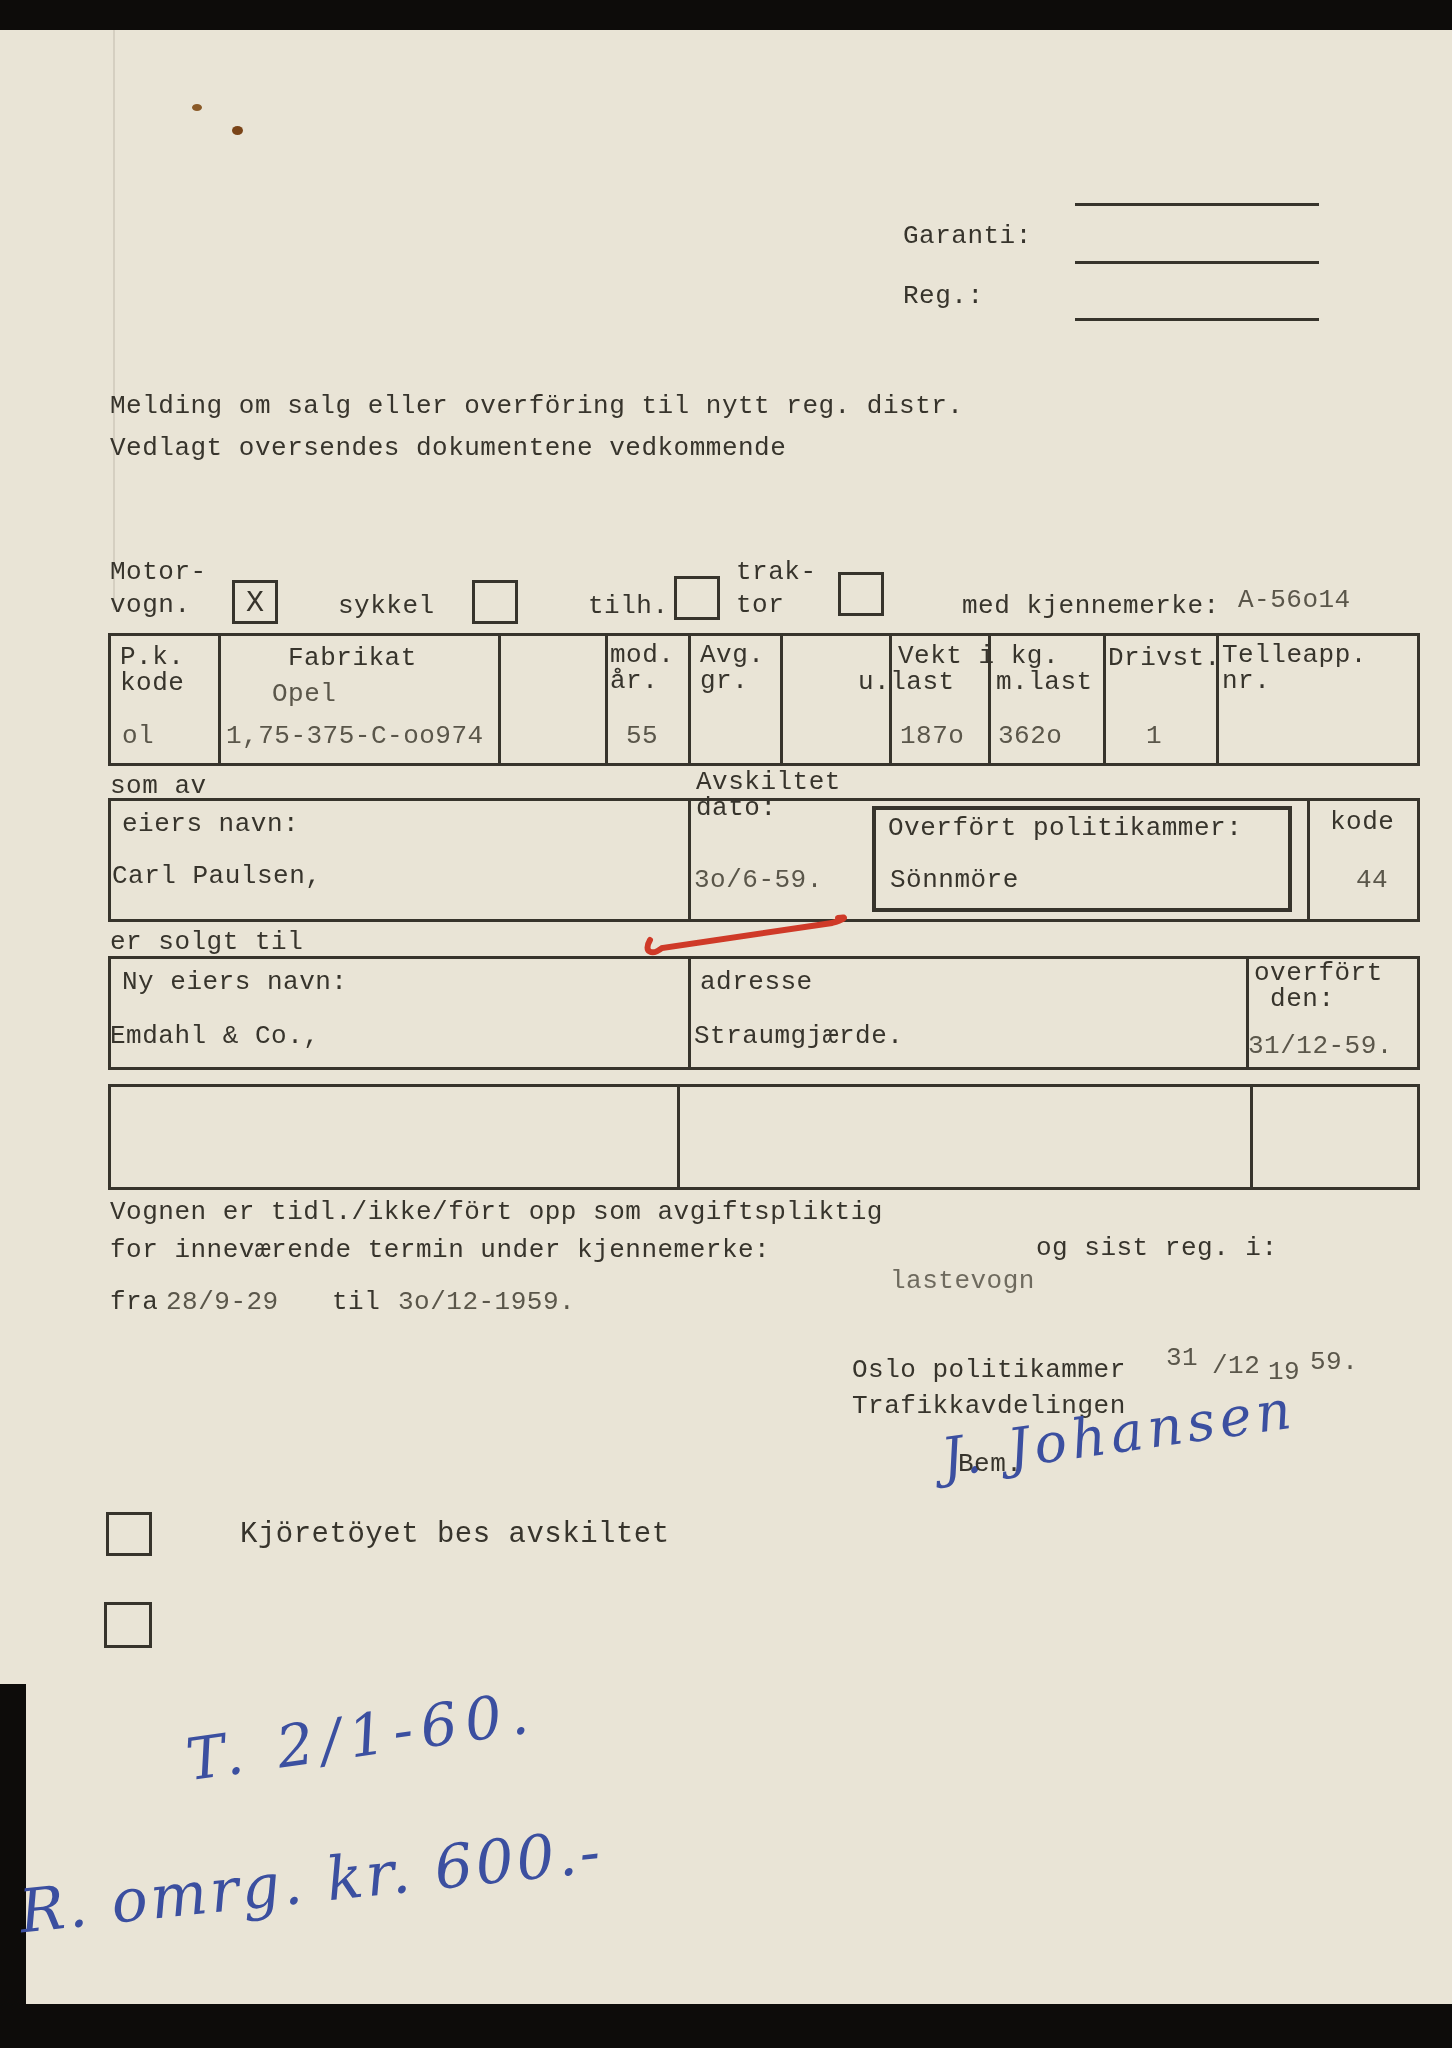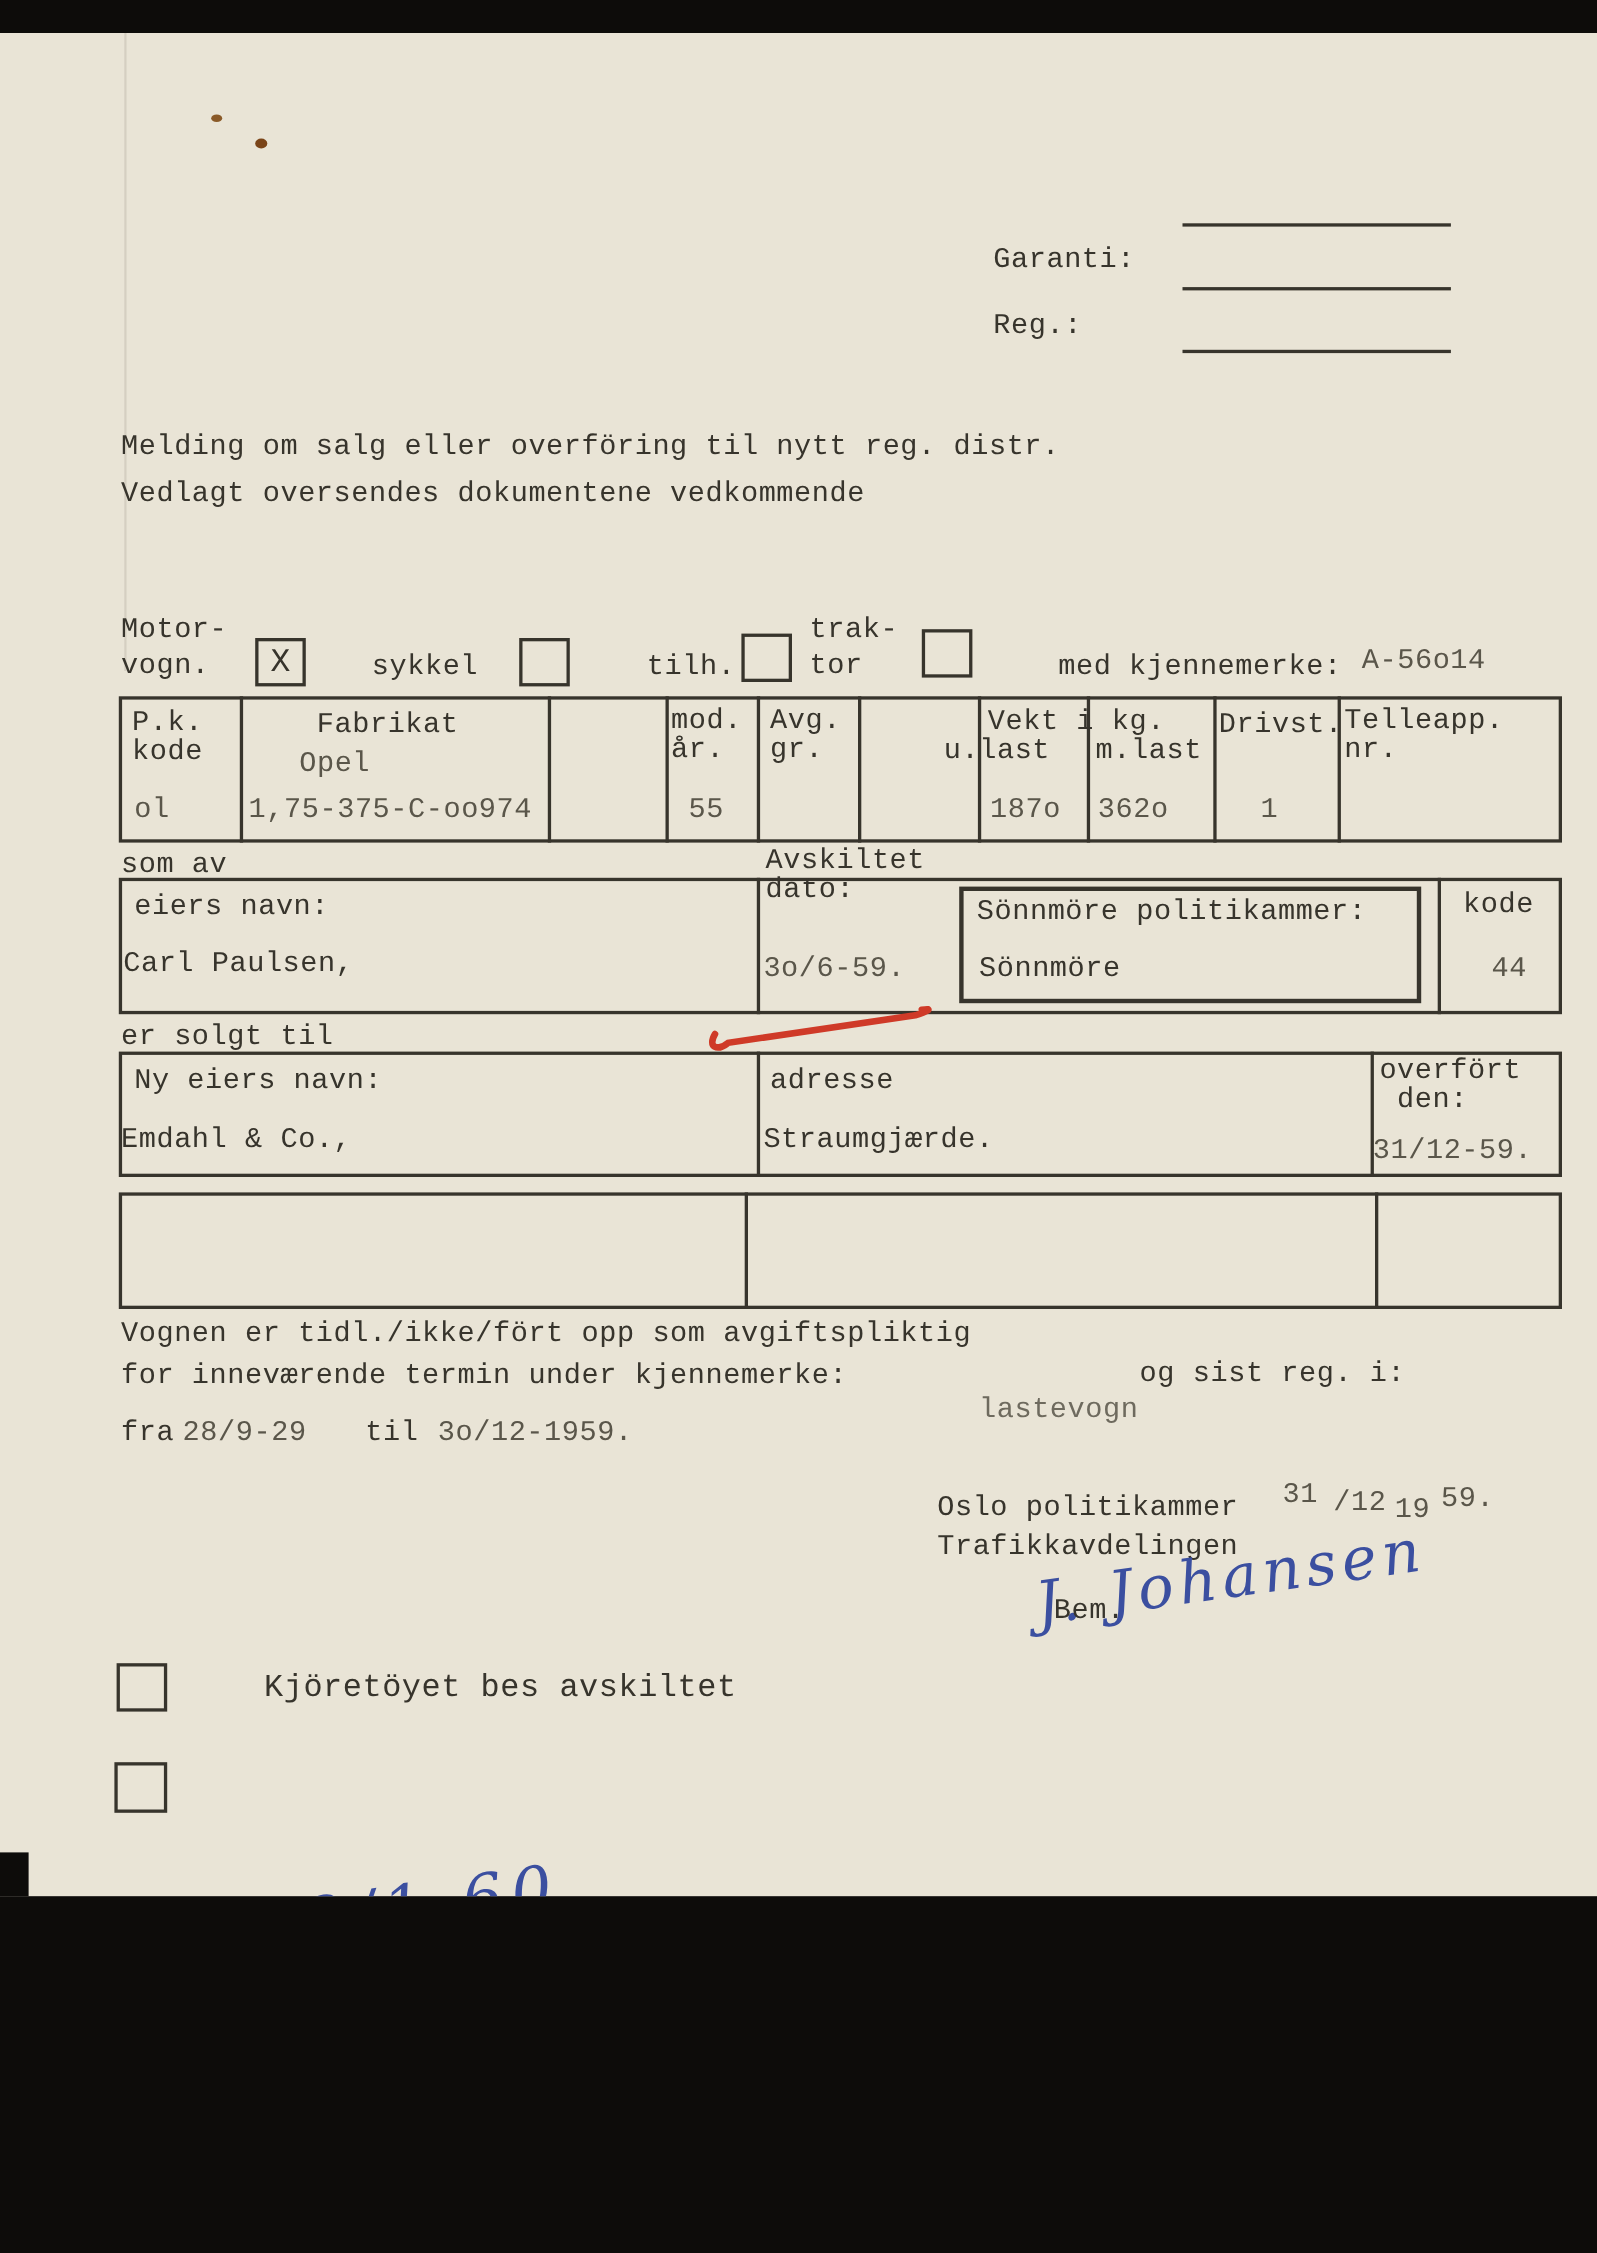--- a/index.html
+++ b/index.html
@@ -1,20 +1,20 @@
 <!DOCTYPE html>
 <html style="--paper: #e9e4d6; --ink: #37342c; --value-ink: #5a564a; --blue-ink: #3b4fa0; --red-ink: #cf3a28; --stamp-ink: #6e6a5e;"><head>
 <meta charset="utf-8">
 <style>
   :root{
     --paper:#e9e4d6; --ink:#37342c; --value-ink:#5a564a;
     --blue-ink:#3b4fa0; --red-ink:#cf3a28; --stamp-ink:#6e6a5e; --scan-bg:#0d0c0a;
   }
   html,body{margin:0;padding:0;background:var(--scan-bg);}
-  .page{position:relative;width:1452px;height:1724px;background:var(--paper);overflow:hidden;
+  .page{position:relative;width:1452px;height:2048px;background:var(--paper);overflow:hidden;
         font-family:"Liberation Mono","DejaVu Sans Mono",monospace;}
   .t{position:absolute;font-size:26px;line-height:1.28;color:var(--ink);white-space:pre;letter-spacing:.5px;}
   .tight{line-height:1.0;}
   .val{color:var(--value-ink);}
   .stamp{color:var(--stamp-ink);}
   .big{font-size:29px;}
   .hline{position:absolute;height:3px;background:var(--ink);}
   .vline{position:absolute;width:3px;background:var(--ink);}
   .boxr{position:absolute;border:3px solid var(--ink);box-sizing:border-box;}
   .cb{position:absolute;width:46px;height:44px;border:3px solid var(--ink);box-sizing:border-box;
@@ -98,21 +98,21 @@
   <div class="boxr" style="left:108px;top:798px;width:1312px;height:124px;"></div>
   <div class="vline" style="left:688px;top:798px;height:124px;"></div>
   <div class="vline" style="left:1307px;top:798px;height:124px;"></div>
   <div class="innerbox" style="left:872px;top:806px;width:420px;height:106px;"></div>
 
   <span class="t" style="left:122px;top:808px;">eiers navn:</span>
   <span class="t" style="left:112px;top:860px;">Carl Paulsen,</span>
   <span class="t tight" style="left:696px;top:769px;">Avskiltet
 dato:</span>
   <span class="t val" style="left:694px;top:864px;">3o/6-59.</span>
-  <span class="t" style="left:888px;top:812px;">Sönnmöre politikammer:</span>
+  <span class="t" style="left:888px;top:812px;">Overfört politikammer:</span>
   <span class="t" style="left:890px;top:864px;">Sönnmöre</span>
   <span class="t" style="left:1330px;top:806px;">kode</span>
   <span class="t val" style="left:1356px;top:864px;">44</span>
 
   <svg style="left:636px;top:906px;" width="250" height="52" viewBox="0 0 250 52">
     <path d="M14 34 C7 46 16 50 26 42 L196 17 C206 14 214 10 202 12" fill="none" stroke="var(--red-ink)" stroke-width="6" stroke-linecap="round"></path>
   </svg>
 
   <span class="t" style="left:110px;top:926px;">er solgt til</span>
   <div class="boxr" style="left:108px;top:956px;width:1312px;height:114px;"></div>

